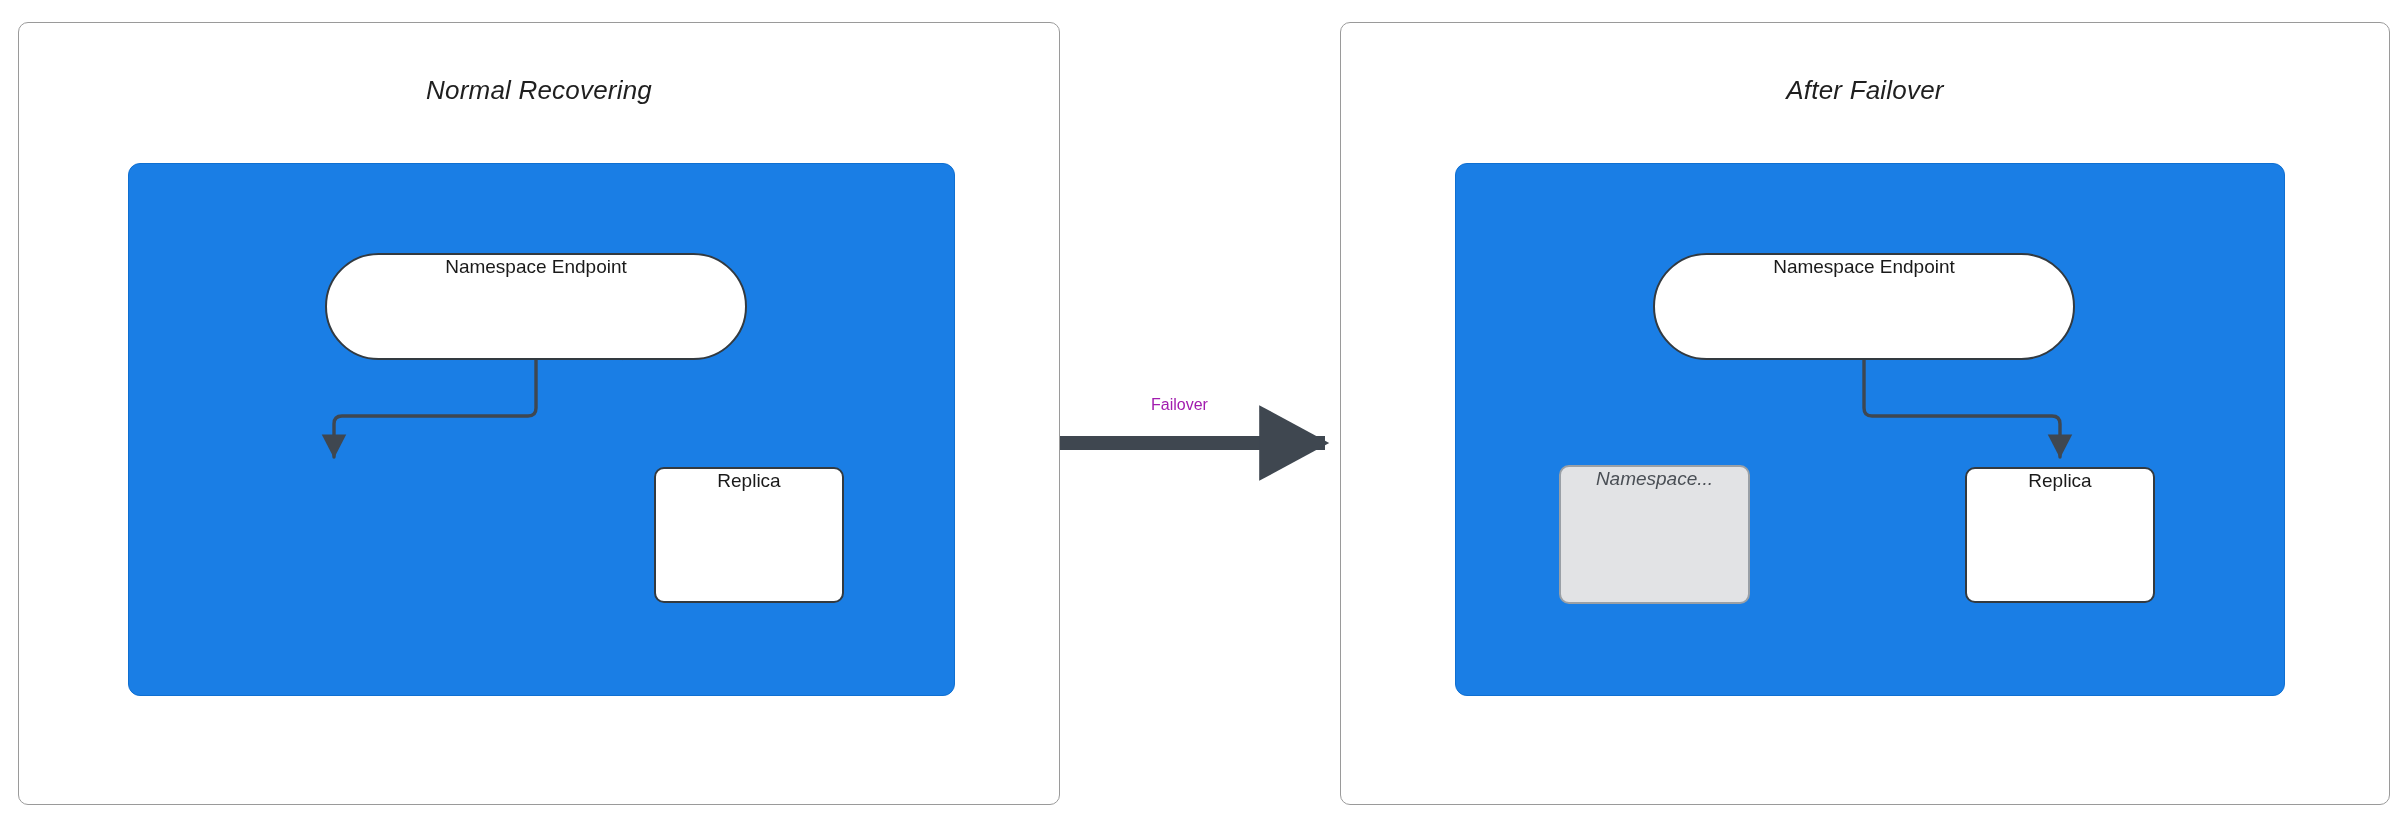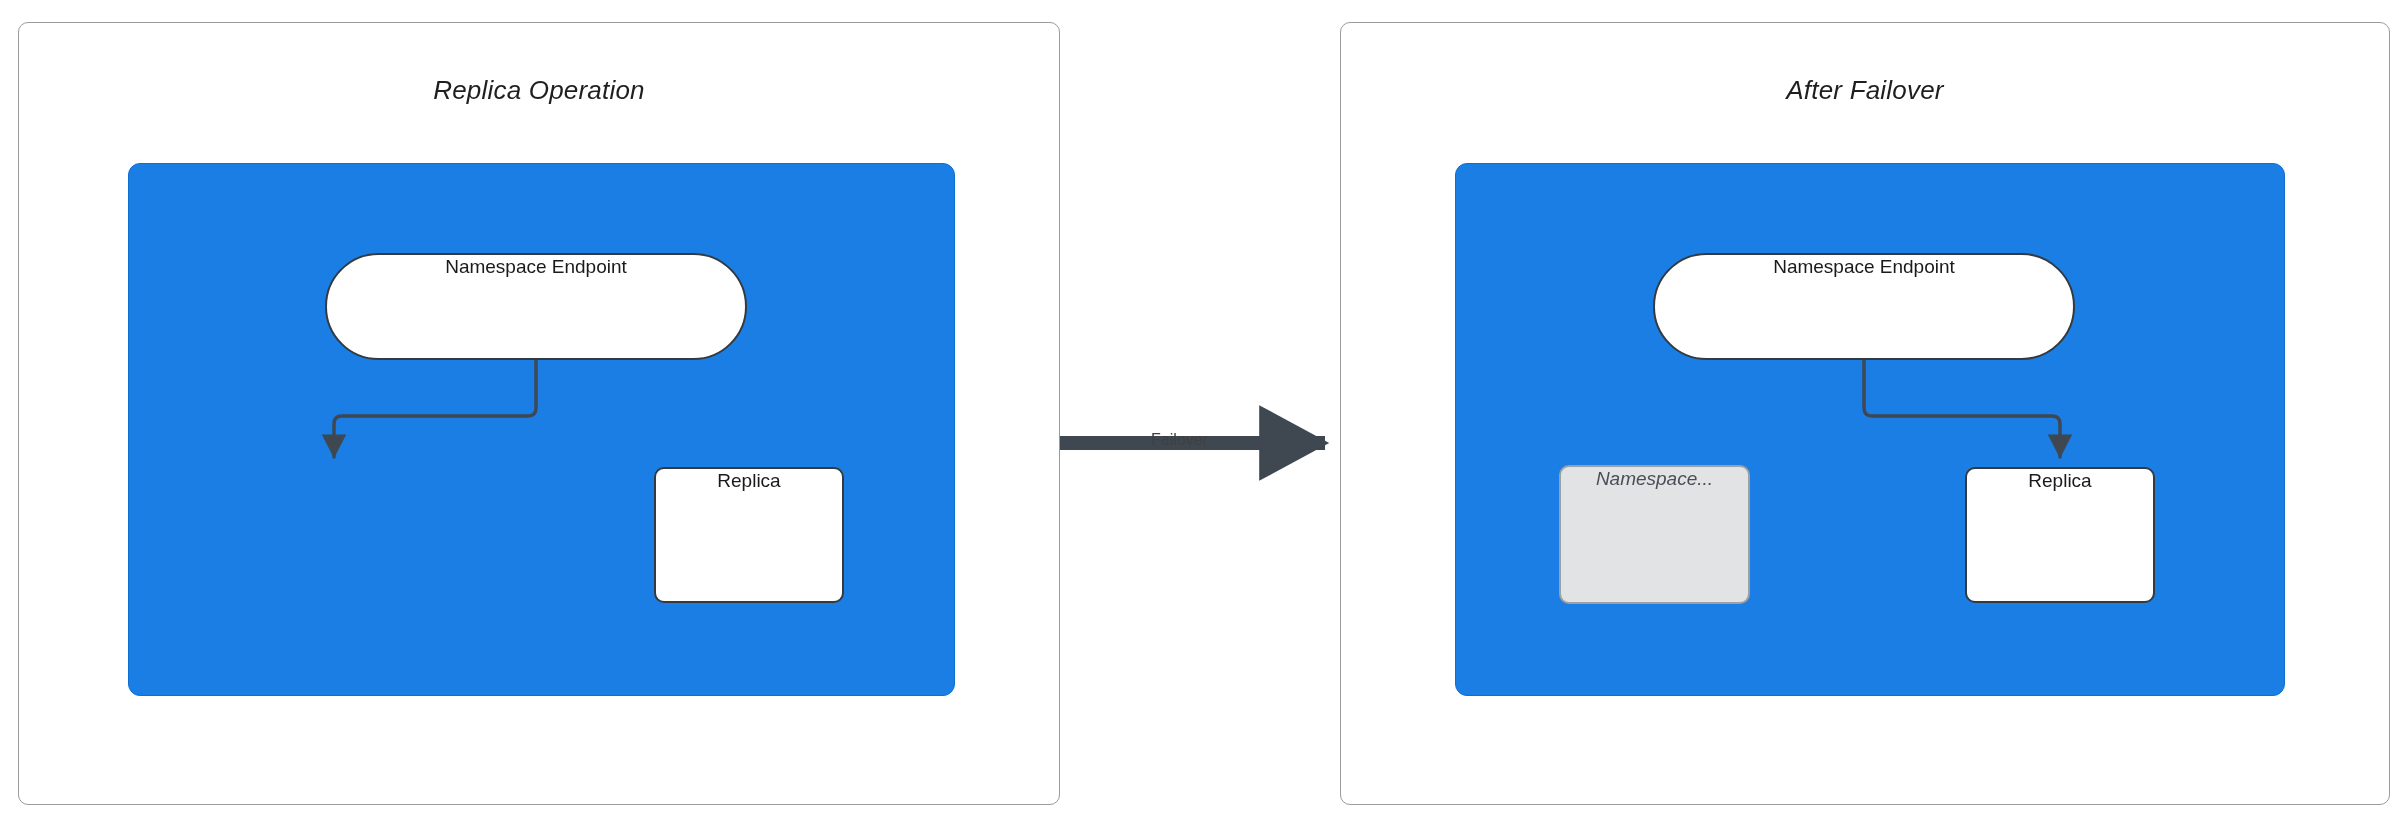--- a/index.html
+++ b/index.html
@@ -107,34 +107,33 @@
     font-weight: bold;
     color: #ffffff;
     white-space: nowrap;
     z-index: 4;
   }
   #lbl-data-replication { left: 492px; top: 337px; }
 
   .failover-label {
     position: absolute;
     font-size: 16px;
-    color: #404040;
+    color: #a21caf;
     white-space: nowrap;
     z-index: 4;
-    margin-top: 35px;
   }
   #lbl-failover { left: 1151px; top: 396px; }
 </style>
 </head>
 <body>
 
 <div class="stage">
 
   <div class="panel" id="panel-left">
-    <div class="panel-title">Replica Operation</div>
+    <div class="panel-title">Normal Recovering</div>
   </div>
 
   <div class="blue-box" id="blue-left"></div>
 
   <div class="node stadium" id="ne-left">
     <span>Namespace Endpoint</span>
   </div>
 
 
   <div class="node rect" id="replica-l">

